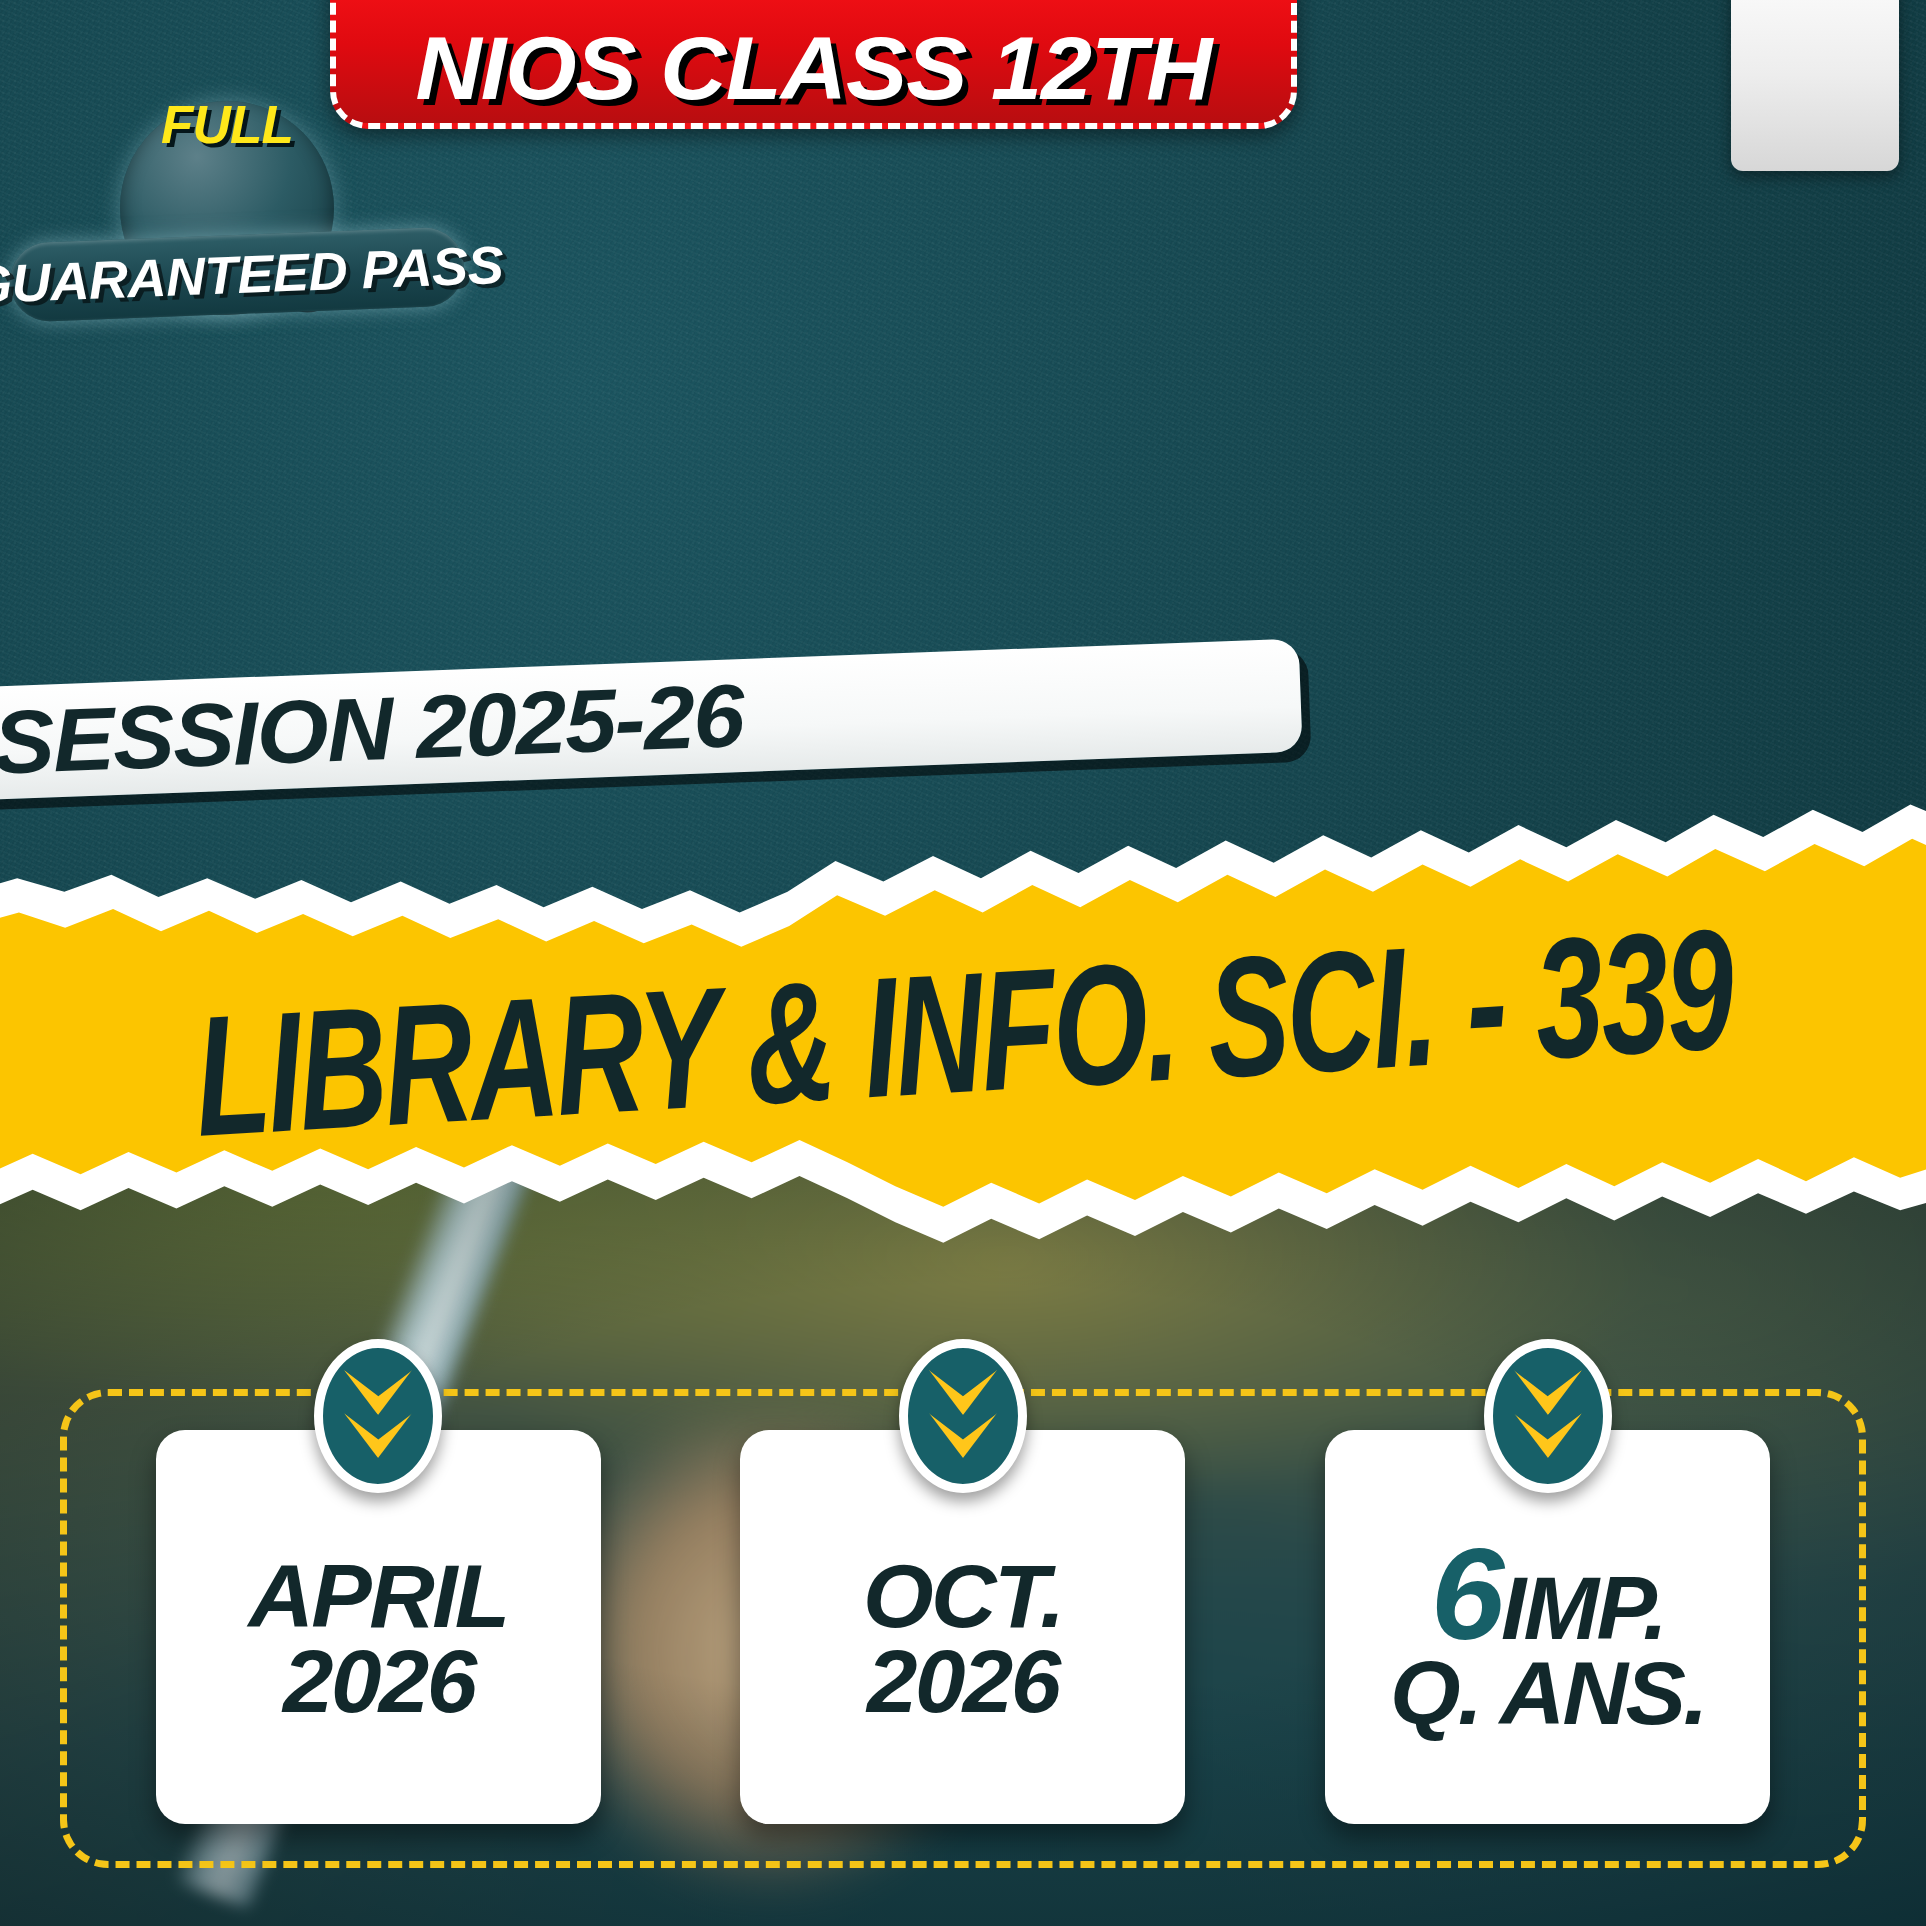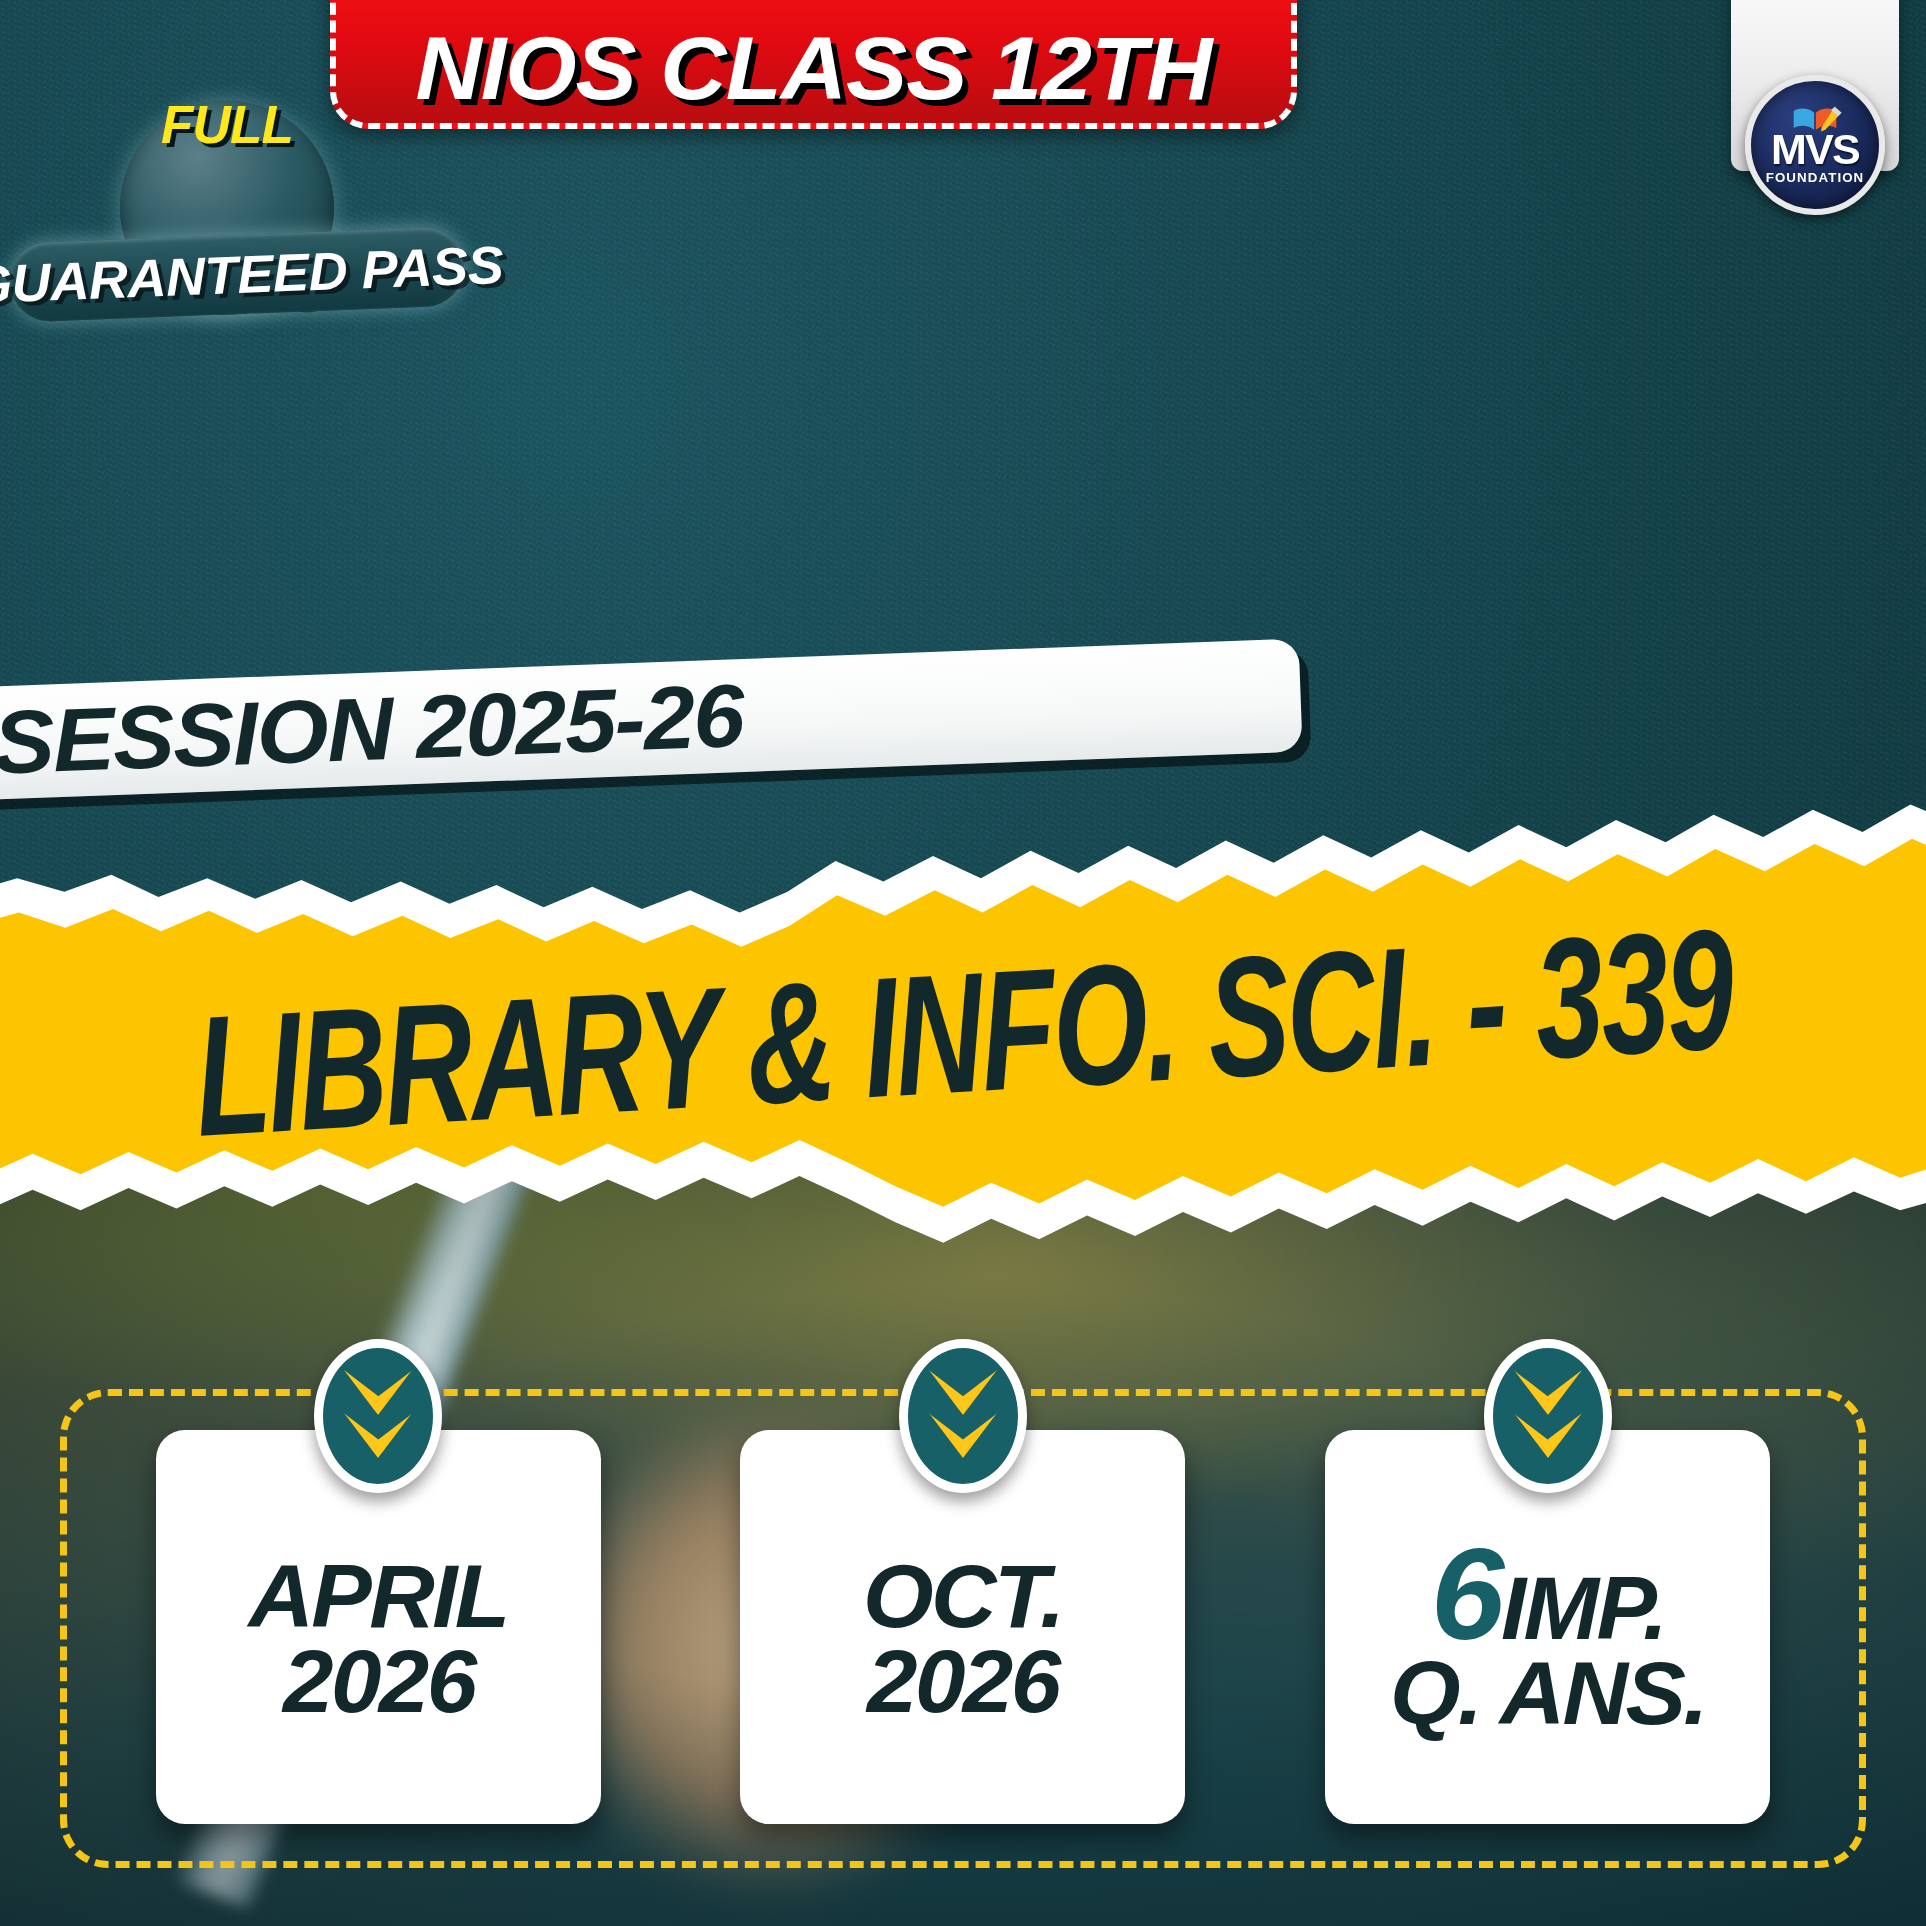--- a/index.html
+++ b/index.html
@@ -246,30 +246,20 @@
         L898,428 L842,404 L786,430 L730,406 L674,432 L618,408 L562,434 L506,410 L450,436
         L394,412 L338,438 L282,414 L226,440 L170,416 L114,442 L58,418 L0,444 Z"></path>
     </svg>
   </div>
 
   <div class="red-banner">
     <div class="txt">NIOS CLASS 12TH</div>
   </div>
 
   <div class="logo-plate"></div>
-  <div class="logo-circle">
-    <svg class="logo-book" viewBox="0 0 70 34">
-      <path d="M34 9 C27 3, 17 3, 10 7 L10 27 C17 23, 27 23, 34 29 Z" fill="#39a7e0"></path>
-      <path d="M36 9 C43 3, 53 3, 60 7 L60 27 C53 23, 43 23, 36 29 Z" fill="#f05a28"></path>
-      <path d="M58 2 L66 9 L47 29 L42 31 L43 26 Z" fill="#f9c81e"></path>
-      <path d="M58 2 L66 9 L62 13 L54 6 Z" fill="#d9d9d9"></path>
-    </svg>
-    <div class="logo-mvs">MVS</div>
-    <div class="logo-found">FOUNDATION</div>
-  </div>
 
   <div class="fm-badge">
     <span>FULL</span>
     <span>MARKS</span>
   </div>
 
   <div class="gp-pill">
     <span>GUARANTEED PASS</span>
   </div>
 

